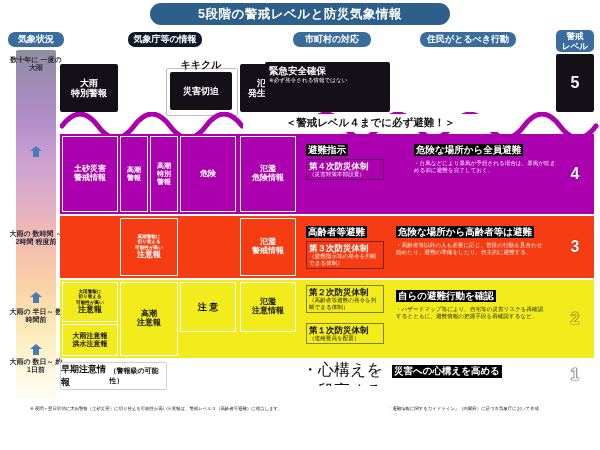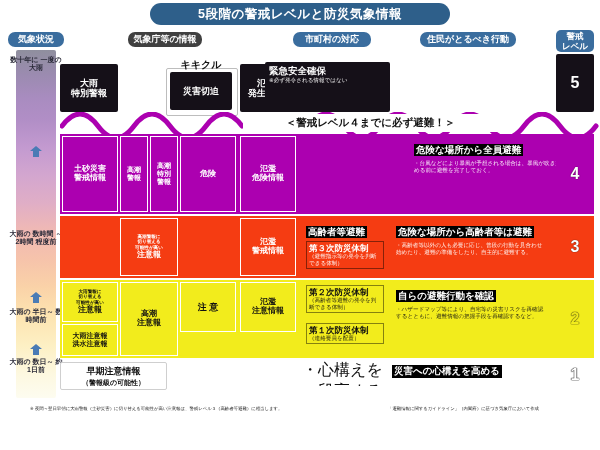--- a/index.html
+++ b/index.html
@@ -21,21 +21,21 @@
     color:#fff;font-size:12.5px;font-weight:bold;letter-spacing:.5px;
   }
 
   
   .hdr{
     position:absolute;height:15px;border-radius:7px;
     display:flex;align-items:center;justify-content:center;
     color:#fff;font-size:9px;font-weight:bold;white-space:nowrap;
   }
   .hdr.blue{background:#3a6d9e;}
-  .hdr.olive{background:#404040;}
+  .hdr.olive{background:#0f172a;}
   #h-weather{left:8px;top:32px;width:56px;}
   #h-jma{left:128px;top:32px;width:74px;}
   #h-muni{left:293px;top:32px;width:78px;}
   #h-resid{left:420px;top:32px;width:96px;}
   #h-lvl{left:556px;top:30px;width:38px;height:22px;border-radius:5px;
         flex-direction:column;line-height:10px;font-size:8.5px;}
 
   
   .wx-col{
     position:absolute;left:16px;top:50px;width:40px;height:348px;
@@ -120,21 +120,21 @@
   .fn{position:absolute;font-size:4.4px;line-height:6px;color:#222;}
   #fn-left{left:30px;top:406px;width:340px;}
   #fn-right{left:388px;top:406px;width:208px;text-align:left;}
   .caption{
     position:absolute;left:0;top:425px;width:600px;text-align:center;
     font-size:12px;color:#222;letter-spacing:1px;
   }
   .tiny-box{
     position:absolute;left:60px;top:362px;width:105px;height:26px;
     border:1px solid #cfcfcf;background:#fff;border-radius:2px;
-    display:flex;flex-direction:column;align-items:center;justify-content:center;
+    display:flex;flex-direction:row;align-items:center;justify-content:center;
   }
   .tiny-box .t1{font-size:9px;font-weight:bold;}
   .tiny-box .t2{font-size:7px;font-weight:bold;}
 </style>
 </head>
 <body>
 
 <div class="page">
 
   <div class="title-pill">5段階の警戒レベルと防災気象情報</div>
@@ -214,20 +214,27 @@
 警戒情報</div>
   <div class="cell pur ctr lab s7" style="left:120px;top:136px;width:28px;height:76px;white-space:pre-line;border:1px solid #fff;">高潮
 警報</div>
   <div class="cell pur ctr lab s7" style="left:150px;top:136px;width:28px;height:76px;white-space:pre-line;border:1px solid #fff;">高潮
 特別
 警報</div>
   <div class="cell pur ctr lab s8" style="left:180px;top:136px;width:56px;height:76px;border:1px solid #fff;">危険</div>
   <div class="cell pur ctr lab s8" style="left:240px;top:136px;width:56px;height:76px;white-space:pre-line;border:1px solid #fff;">氾濫
 危険情報</div>
 
+  <div class="cell pur rich" style="left:302px;top:136px;width:86px;height:76px;">
+    <div class="head inv">避難指示</div>
+    <div class="sub">
+      <div>第４次防災体制</div>
+      <div class="note">（災害対策本部設置）</div>
+    </div>
+  </div>
 
   <div class="cell pur rich" style="left:410px;top:136px;width:160px;height:76px;">
     <div class="head inv">危険な場所から全員避難</div>
     <div class="note" style="margin-top:3px;">・台風などにより暴風が予想される場合は、暴風が吹き始める前に避難を完了しておく。</div>
   </div>
 
   <div class="cell pur" style="left:556px;top:134px;width:38px;height:80px;">
     <div class="lvlnum out">4</div>
   </div>
 

